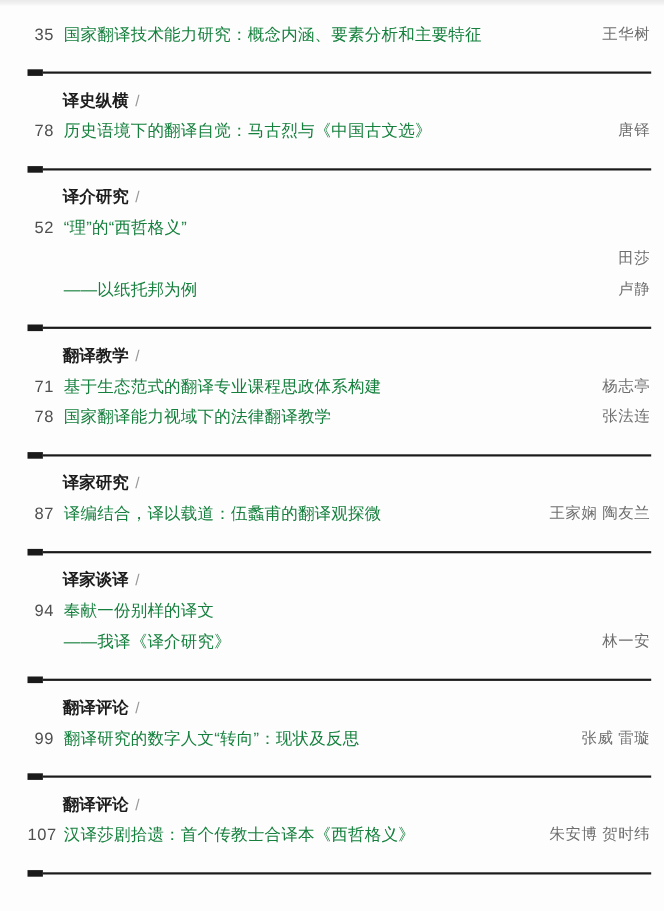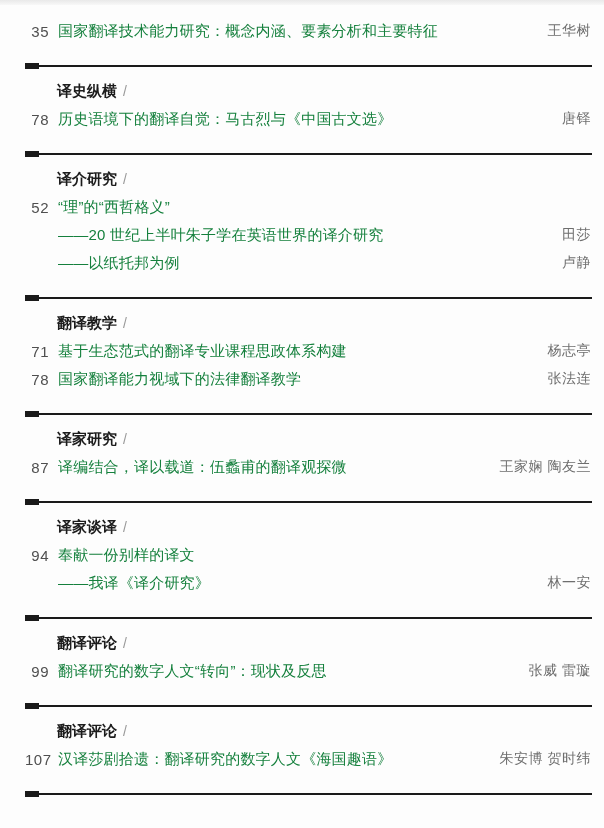--- a/index.html
+++ b/index.html
@@ -134,21 +134,20 @@
     </div>
 
   <div class="line">
     <span class="num">52</span>
     <span class="title">“理”的“西哲格义”</span>
 
   </div>
 
   <div class="line">
     <span class="num"></span>
-    <span class="title">——20 世纪上半叶朱子学在英语世界的译介研究</span>
     <span class="author">田莎</span>
   </div>
 
 
   <div class="line">
     <span class="num"></span>
     <span class="title">——以纸托邦为例</span>
     <span class="author">卢静</span>
   </div>
 </div>
@@ -243,21 +242,21 @@
       <span class="rule"></span>
     </div>
     <div class="line header-line">
       <span class="header-indent"></span>
       <span>翻译评论</span>
       <span class="header-slash">/</span>
     </div>
 
   <div class="line">
     <span class="num">107</span>
-    <span class="title">汉译莎剧拾遗：翻译研究的数字人文《海国趣语》</span>
+    <span class="title">汉译莎剧拾遗：首个传教士合译本《西哲格义》</span>
     <span class="author">朱安博 贺时纬</span>
   </div>
 </div>
 
   <div class="divider">
     <span class="block"></span>
     <span class="rule"></span>
   </div>
 </div>
 </div>

